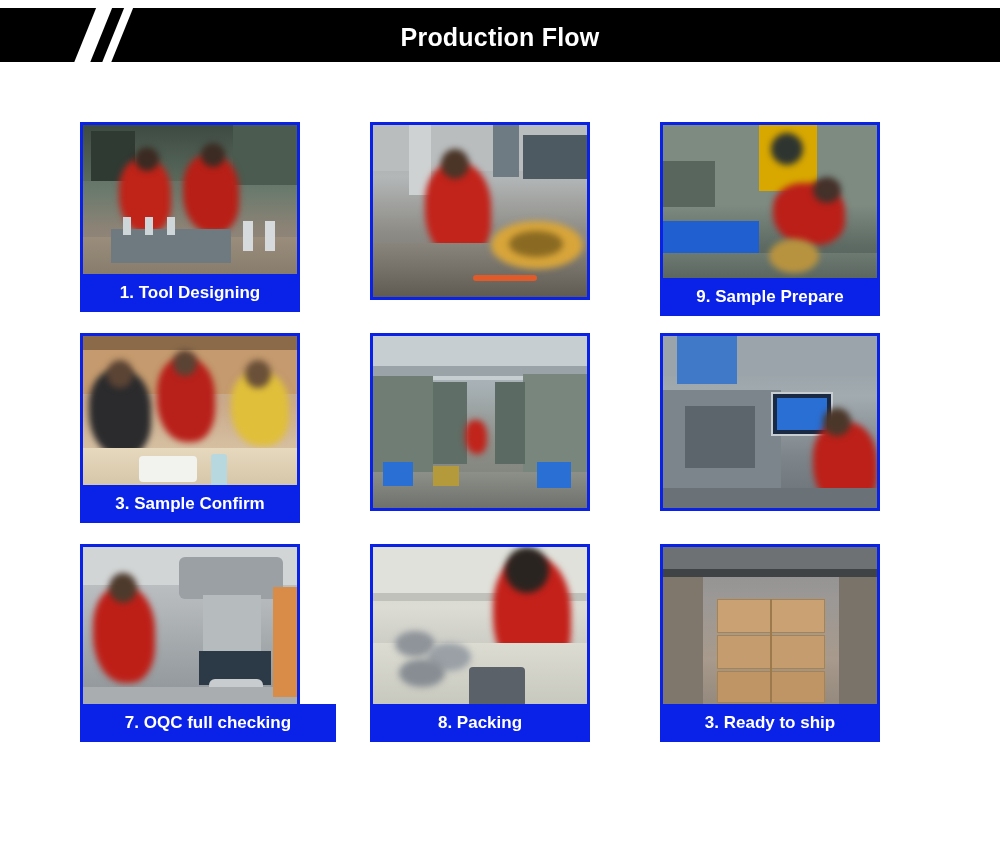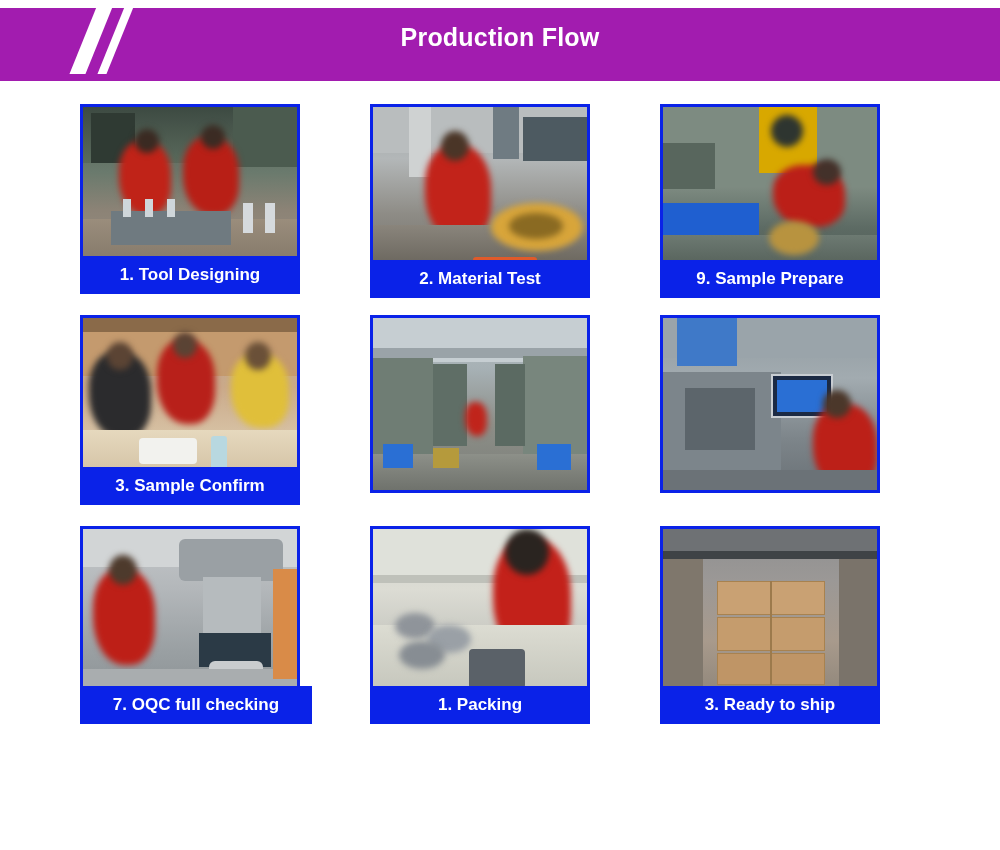--- a/index.html
+++ b/index.html
@@ -14,22 +14,22 @@
     position: relative;
     overflow: hidden;
   }
 
   
   .banner {
     position: absolute;
     left: 0;
     top: 8px;
     width: 1000px;
-    height: 73px;
-    background: #a21caf;
+    height: 54px;
+    background: #000000;
     overflow: hidden;
   }
   .banner-slash {
     position: absolute;
     top: -6px;
     height: 72px;
     width: 16px;
     background: #ffffff;
     transform: skewX(-22deg);
   }
@@ -46,21 +46,21 @@
     color: #ffffff;
     font-size: 25px;
     font-weight: bold;
     letter-spacing: 0.2px;
   }
 
   
   .grid {
     position: absolute;
     left: 80px;
-    top: 104px;
+    top: 122px;
     width: 840px;
     display: grid;
     grid-template-columns: repeat(3, 220px);
     column-gap: 70px;
     row-gap: 33px;
   }
   .card {
     position: relative;
     width: 220px;
   }
@@ -81,21 +81,21 @@
     height: 38px;
     background: #0a22e8;
     color: #ffffff;
     font-size: 17px;
     font-weight: bold;
     text-align: center;
     line-height: 38px;
     white-space: nowrap;
     overflow: visible;
   }
-  .card.wide .label { width: 232px; }
+  .card.wide .label { width: 256px; }
 
   
   .drop-2 .label { bottom: -16px; }
   .drop-3 .label { bottom: -20px; }
 
   
   .ph-layer {
     position: absolute;
     inset: 0;
   }
@@ -164,21 +164,20 @@
       <div class="bar" style="left:36px;top:0;width:22px;height:70px;background:#cfd2d2;"></div>
       <div class="bar" style="left:120px;top:0;width:26px;height:52px;background:#6f7b82;"></div>
       <div class="bar" style="left:150px;top:10px;width:64px;height:44px;background:#4d5a61;"></div>
       <div class="blob" style="left:52px;top:38px;width:66px;height:96px;background:#c2231a;"></div>
       <div class="blob" style="left:68px;top:24px;width:28px;height:30px;background:#4a3527;border-radius:50%;"></div>
       <div class="bar" style="left:0;top:118px;width:214px;height:54px;background:linear-gradient(180deg,#8a857c,#5f5b53);"></div>
       <div class="blob" style="left:118px;top:96px;width:92px;height:48px;background:#d8a53a;border-radius:50%;"></div>
       <div class="blob" style="left:136px;top:106px;width:54px;height:26px;background:#8a6a22;border-radius:50%;"></div>
       <div class="bar" style="left:100px;top:150px;width:64px;height:6px;background:#e05a2a;border-radius:3px;"></div>
     </div>
-    <div class="label">2. Material Test</div>
   </div>
 
   <div class="card drop-2">
     <div class="photo">
       <div class="ph-layer s3"></div>
       <div class="bar" style="left:0;top:0;width:214px;height:80px;background:#7d8b81;"></div>
       <div class="bar" style="left:96px;top:0;width:58px;height:66px;background:#d8a800;"></div>
       <div class="blob" style="left:108px;top:8px;width:32px;height:32px;background:#2e3530;border-radius:50%;"></div>
       <div class="bar" style="left:0;top:36px;width:52px;height:46px;background:#58665d;"></div>
       <div class="blob" style="left:110px;top:58px;width:72px;height:62px;background:#bb1f18;"></div>
@@ -262,21 +261,21 @@
       <div class="bar" style="left:0;top:0;width:214px;height:50px;background:#dfe1da;"></div>
       <div class="bar" style="left:0;top:46px;width:214px;height:8px;background:#bfc1ba;"></div>
       <div class="blob" style="left:120px;top:10px;width:78px;height:120px;background:#c3211a;"></div>
       <div class="blob" style="left:132px;top:0px;width:44px;height:46px;background:#2a2420;border-radius:50%;"></div>
       <div class="bar" style="left:0;top:96px;width:214px;height:76px;background:linear-gradient(180deg,#dcdcd2,#c2c3b9);"></div>
       <div class="blob" style="left:22px;top:84px;width:40px;height:26px;background:#8f949a;border-radius:50%;"></div>
       <div class="blob" style="left:54px;top:96px;width:44px;height:28px;background:#9aa0a6;border-radius:50%;"></div>
       <div class="blob" style="left:26px;top:112px;width:46px;height:28px;background:#878d93;border-radius:50%;"></div>
       <div class="bar" style="left:96px;top:120px;width:56px;height:40px;background:#5a6168;border-radius:4px;"></div>
     </div>
-    <div class="label">1. Packing</div>
+    <div class="label">8. Packing</div>
   </div>
 
   <div class="card drop-3">
     <div class="photo">
       <div class="ph-layer s9"></div>
       <div class="bar" style="left:0;top:0;width:214px;height:26px;background:#6e7174;"></div>
       <div class="bar" style="left:0;top:22px;width:214px;height:8px;background:#3f4346;"></div>
       <div class="bar" style="left:0;top:30px;width:40px;height:142px;background:#7f776c;"></div>
       <div class="bar" style="left:176px;top:30px;width:38px;height:142px;background:#7a736a;"></div>
       <div class="bar" style="left:54px;top:52px;width:108px;height:34px;background:#c9a173;border:1px solid #a8824f;box-sizing:border-box;"></div>

